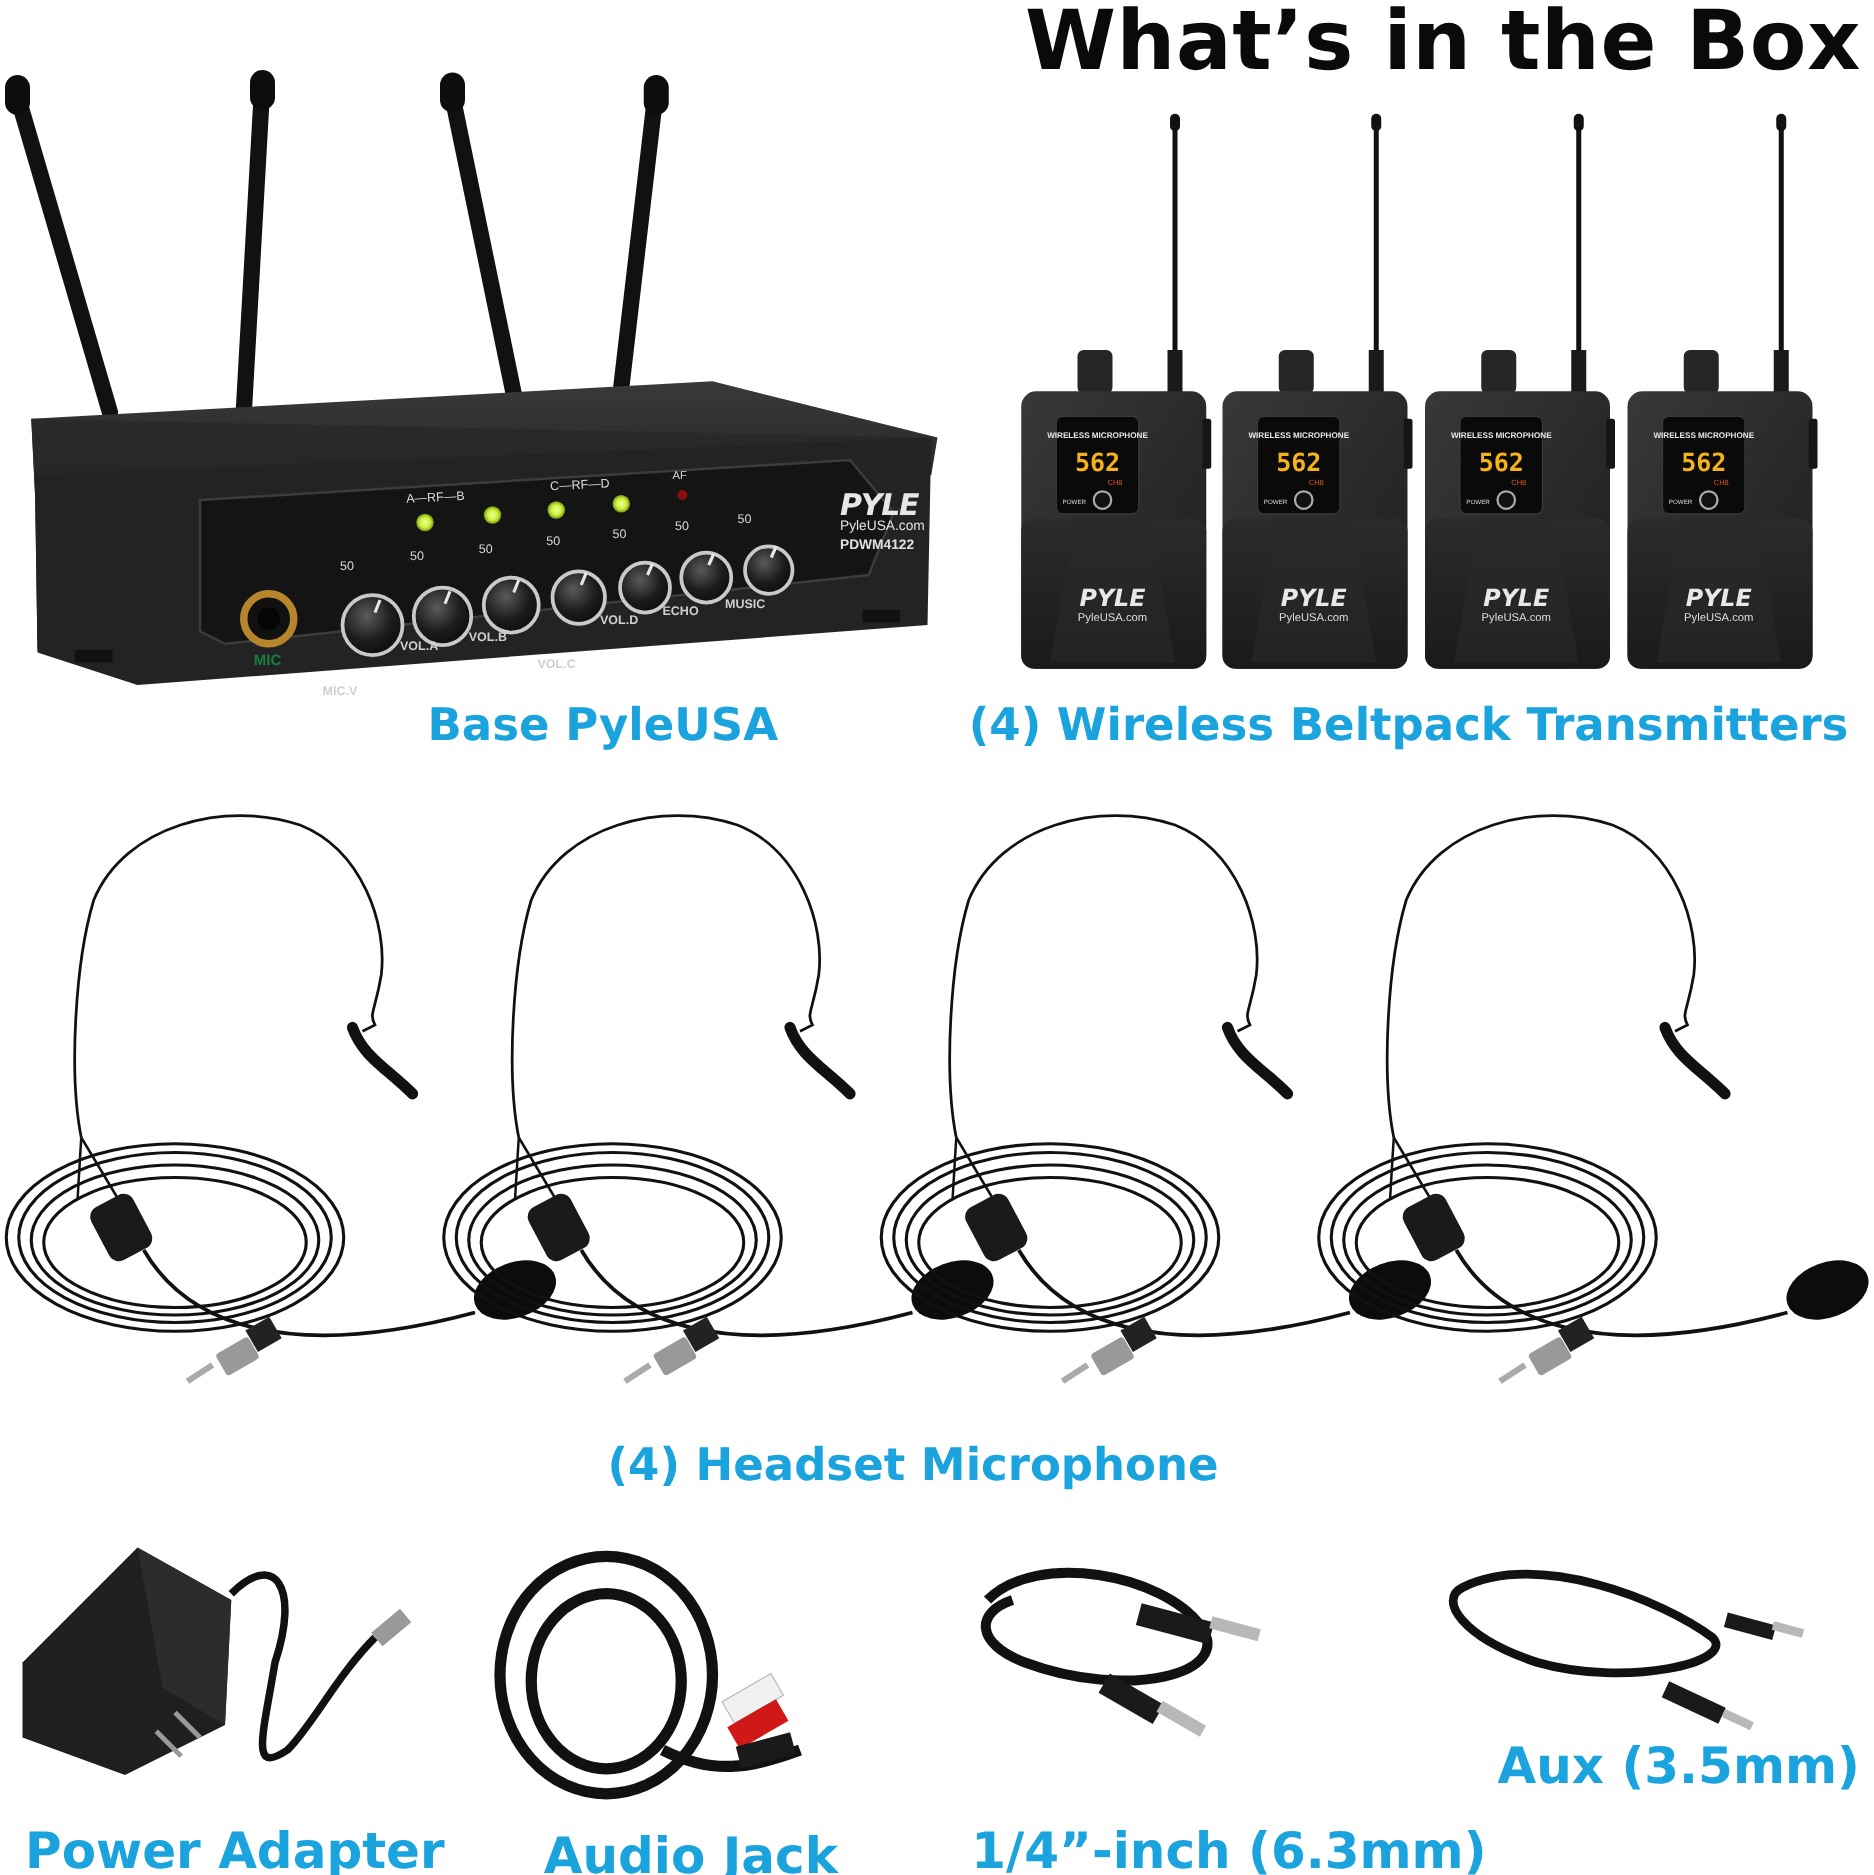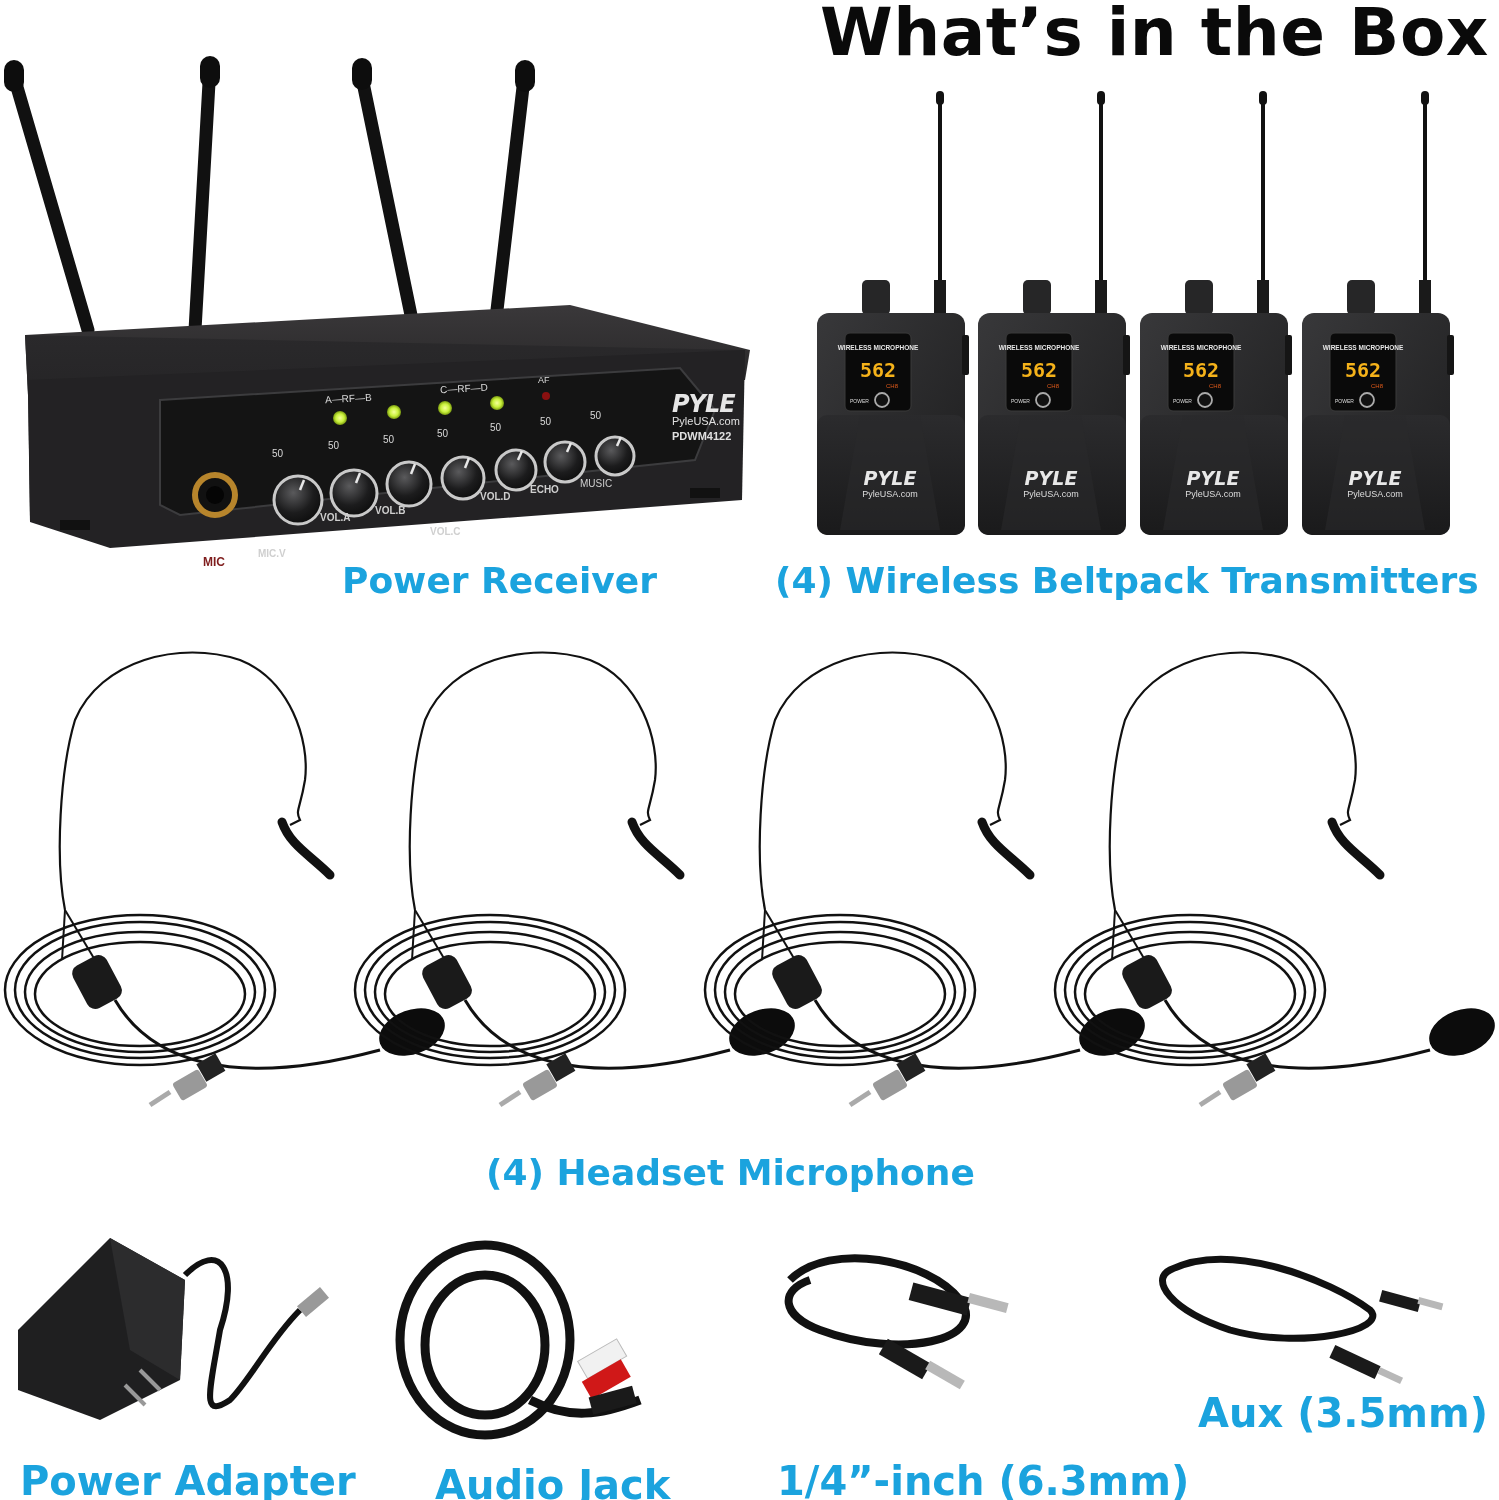--- a/index.html
+++ b/index.html
@@ -87,43 +87,43 @@
     <line x1="465" y1="468" x2="469" y2="458"></line>
     <line x1="518" y1="460" x2="522" y2="451"></line>
     <line x1="567" y1="452" x2="571" y2="443"></line>
     <line x1="617" y1="446" x2="621" y2="437"></line>
   </g>
 </svg>
 
 <div class="abs" style="left:325px;top:393px;font-size:10px;color:#dcdcdc;transform:rotate(-3deg);">A—RF—B</div>
 <div class="abs" style="left:440px;top:383px;font-size:10px;color:#dcdcdc;transform:rotate(-3deg);">C—RF—D</div>
 <div class="abs" style="left:538px;top:375px;font-size:9px;color:#dcdcdc;">AF</div>
-<div class="abs" style="left:203px;top:555px;font-size:12px;font-weight:700;color:#7f1d1d;">MIC</div>
+<div class="abs" style="left:203px;top:521px;font-size:12px;font-weight:700;color:#15803d;">MIC</div>
 <div class="abs" style="left:672px;top:390px;font-size:24px;font-weight:900;color:#e6e6e6;font-style:italic;letter-spacing:-1px;font-family:'DejaVu Sans',sans-serif;">PYLE</div>
 <div class="abs" style="left:672px;top:415px;font-size:11px;color:#e0e0e0;">PyleUSA.com</div>
 <div class="abs" style="left:672px;top:430px;font-size:11px;font-weight:700;color:#e0e0e0;">PDWM4122</div>
 
 <div class="abs" style="left:272px;top:448px;font-size:10px;color:#d8d8d8;">50</div>
 <div class="abs" style="left:328px;top:440px;font-size:10px;color:#d8d8d8;">50</div>
 <div class="abs" style="left:383px;top:434px;font-size:10px;color:#d8d8d8;">50</div>
 <div class="abs" style="left:437px;top:428px;font-size:10px;color:#d8d8d8;">50</div>
 <div class="abs" style="left:490px;top:422px;font-size:10px;color:#d8d8d8;">50</div>
 <div class="abs" style="left:540px;top:416px;font-size:10px;color:#d8d8d8;">50</div>
 <div class="abs" style="left:590px;top:410px;font-size:10px;color:#d8d8d8;">50</div>
 
 <div class="abs" style="left:258px;top:520px;font-size:10px;font-weight:700;color:#cfcfcf;margin-top:28px;">MIC.V</div>
 <div class="abs" style="left:320px;top:512px;font-size:10px;font-weight:700;color:#cfcfcf;">VOL.A</div>
 <div class="abs" style="left:375px;top:505px;font-size:10px;font-weight:700;color:#cfcfcf;">VOL.B</div>
 <div class="abs" style="left:430px;top:498px;font-size:10px;font-weight:700;color:#cfcfcf;margin-top:28px;">VOL.C</div>
 <div class="abs" style="left:480px;top:491px;font-size:10px;font-weight:700;color:#cfcfcf;">VOL.D</div>
 <div class="abs" style="left:530px;top:484px;font-size:10px;font-weight:700;color:#cfcfcf;">ECHO</div>
-<div class="abs" style="left:580px;top:478px;font-size:10px;font-weight:400;color:#cfcfcf;">MUSIC</div>
-</div>
-
-<div class="lbl lbl-lg" style="left:342px;top:560px;">Power Receiver</div>
+<div class="abs" style="left:580px;top:478px;font-size:10px;font-weight:700;color:#cfcfcf;">MUSIC</div>
+</div>
+
+<div class="lbl lbl-lg" style="left:342px;top:560px;">Base PyleUSA</div>
 
 <div>
   <svg width="700" height="470" style="left:800px;top:85px;" viewBox="0 0 700 470">
     <defs>
       <linearGradient id="bpg" x1="0" y1="0" x2="1" y2="1">
         <stop offset="0" stop-color="#38383a"></stop>
           <stop offset="1" stop-color="#1d1d1e"></stop>
       </linearGradient>
       <linearGradient id="bplow" x1="0" y1="0" x2="0" y2="1">
         <stop offset="0" stop-color="#2b2b2d"></stop>

